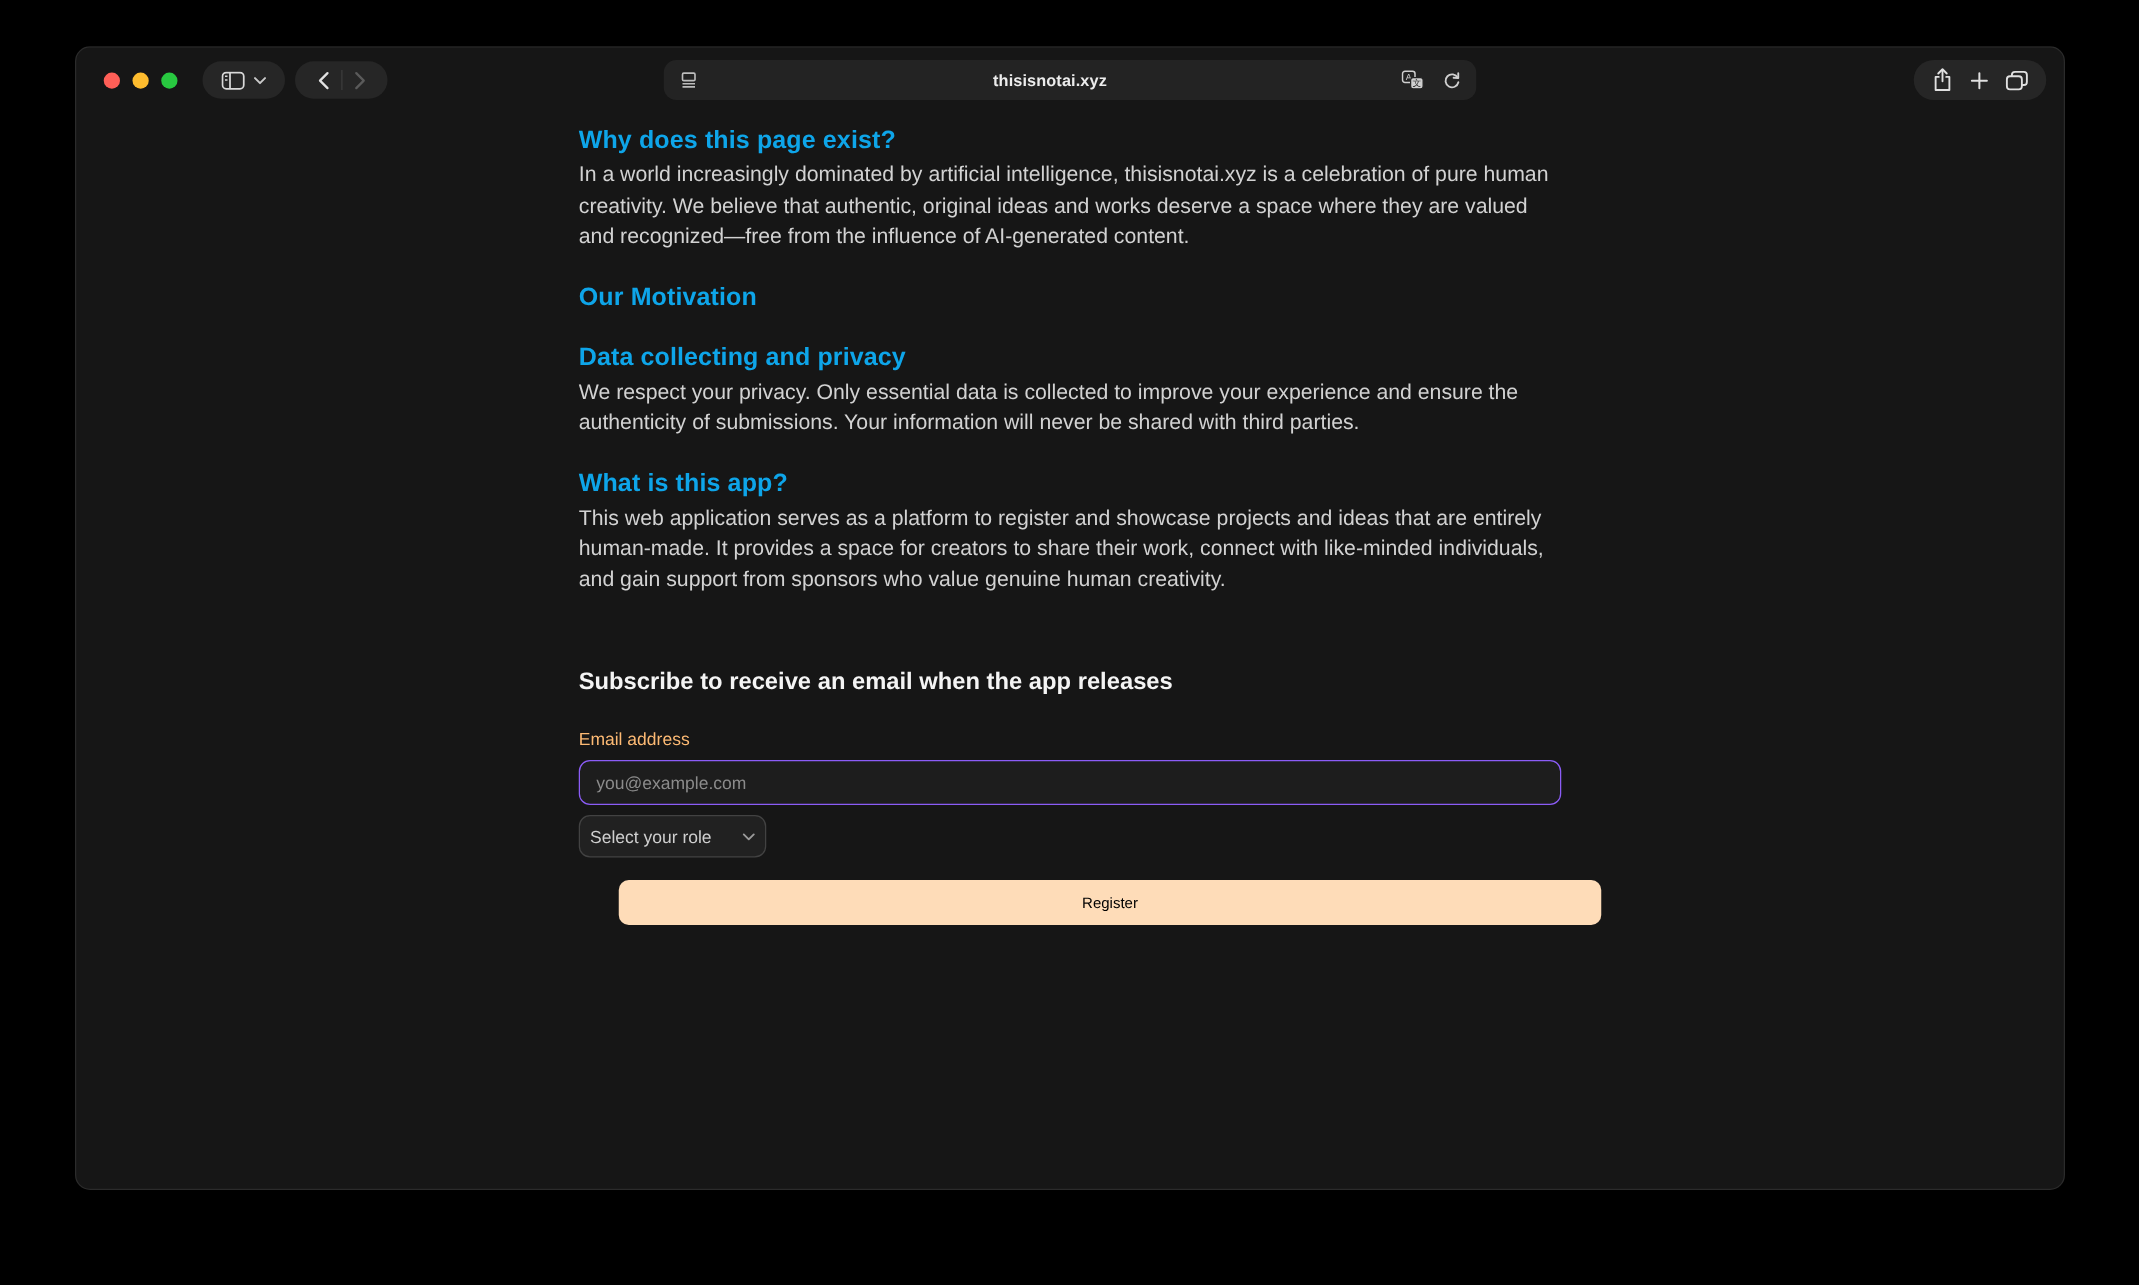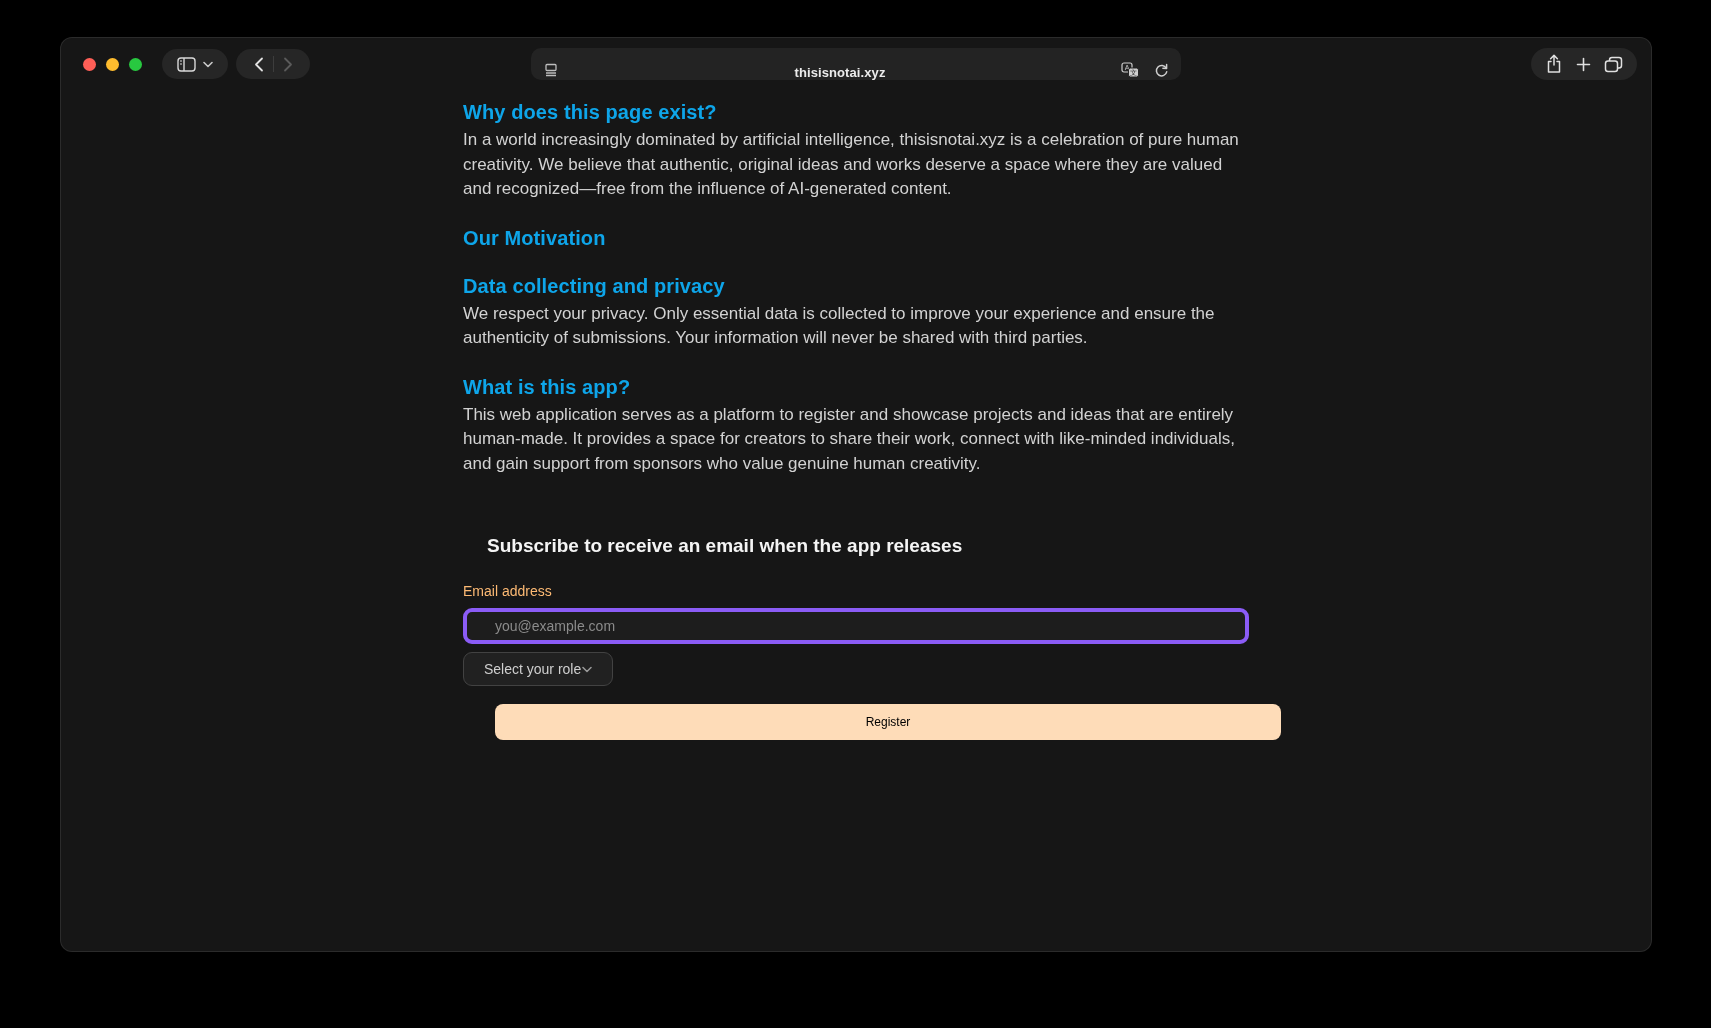--- a/index.html
+++ b/index.html
@@ -41,21 +41,21 @@
   .nav-pill { width: 74px; margin-left: 8px; gap: 0; }
   .nav-divider { width: 1px; height: 16px; background: #3d3d3d; margin: 0 7px; }
   .addressbar {
     position: absolute;
     left: 50%; top: 10px;
     transform: translateX(-50%);
     width: 650px; height: 32px;
     background: #232323;
     border-radius: 10px;
     display: flex;
-    align-items: flex-end;
+    align-items: center;
     padding: 0 10px;
   }
   .addressbar .url {
     flex: 1;
     text-align: center;
     color: #ececec;
     font-size: 13px;
     font-weight: 700;
     letter-spacing: 0.1px;
   }
@@ -84,54 +84,53 @@
     font-size: 17px;
     line-height: 24.5px;
     font-weight: 400;
   }
   .subscribe-h {
     color: #f4f4f4;
     font-size: 19px;
     font-weight: 700;
     margin-top: 58px;
     line-height: 23px;
-    margin-left: 24px;
   }
   .field-label {
     display: block;
     color: #fdba74;
     font-size: 14px;
     line-height: 17px;
     margin-top: 26px;
   }
   .email-input {
     margin-top: 8px;
     width: 100%;
     height: 36px;
     background: #1d1d1d;
-    border: 4px solid #8b5cf6;
+    border: 1px solid #8b5cf6;
     border-radius: 9px;
-    padding: 0 28px;
+    padding: 0 13px;
     color: #e8e8e8;
     font-size: 14px;
     font-family: "Liberation Sans", sans-serif;
     outline: none;
   }
   .email-input::placeholder { color: #8b8b8b; }
   .role-select {
     margin-top: 8px;
     width: 150px;
     height: 34px;
     background: #212121;
     border: 1px solid #424242;
     border-radius: 9px;
     display: flex;
     align-items: center;
     justify-content: space-between;
-    padding: 0 20px;
+    padding: 0 8px;
     cursor: pointer;
   }
   .role-select .role-text { color: #cfcfcf; font-size: 14px; }
   .register-btn {
     margin-top: 18px;
     width: 100%;
     height: 36px;
     border: none;
     border-radius: 8px;
     background: #fedcb8;

